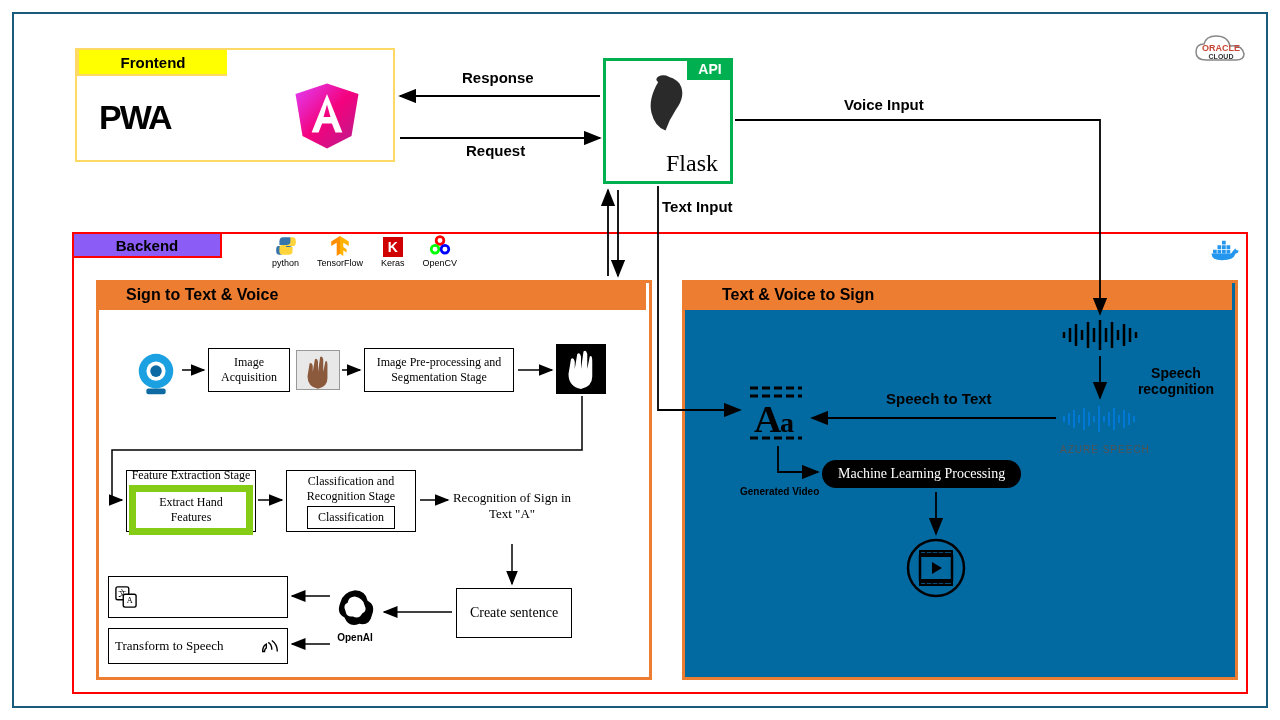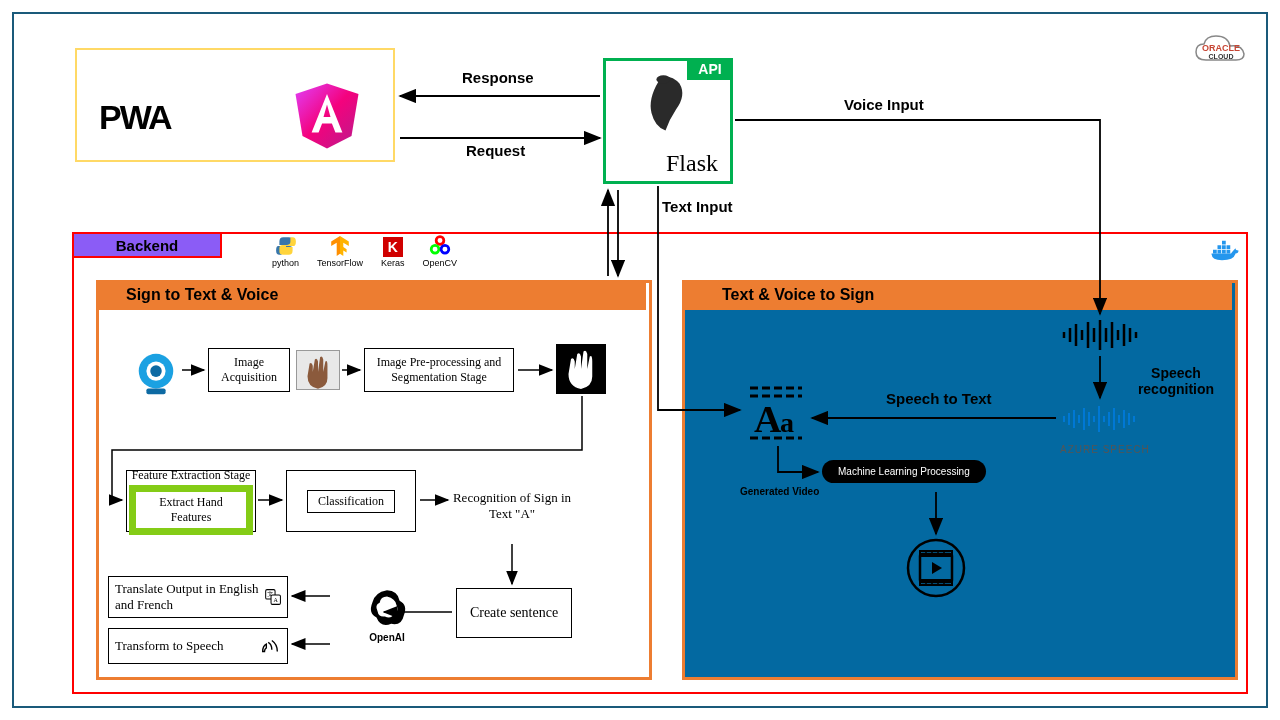--- a/index.html
+++ b/index.html
@@ -151,22 +151,23 @@
     display: flex; align-items: center; justify-content: center;
     text-align: center;
     padding: 3px;
   }
 
   .ml-pill {
     position: absolute;
     background: #000;
     color: #fff;
     border-radius: 20px;
-    font-size: 10px;
+    font-size: 14px;
     padding: 6px 16px;
+    font-family: Liberation Serif, serif;
   }
 
   .arrow-label {
     position: absolute;
     font-size: 15px;
     font-weight: bold;
   }
 
   svg.overlay {
     position: absolute;
@@ -182,20 +183,21 @@
 
 <div class="box" style="left:1186px; top:30px; width:70px; text-align:center;">
   <svg width="70" height="44" viewBox="0 0 70 44">
     <path d="M20 30 Q10 30 10 22 Q10 14 18 14 Q20 6 30 6 Q42 6 44 16 Q56 14 58 24 Q58 30 50 30 Z" fill="none" stroke="#888" stroke-width="1.5"></path>
   </svg>
   <div style="position:absolute; top:13px; left:0; width:100%; font-size:9px; font-weight:bold; color:#c74634;">ORACLE</div>
   <div style="position:absolute; top:23px; left:0; width:100%; font-size:7px; font-weight:bold; color:#333;">CLOUD</div>
 </div>
 
 <div class="frontend box">
+  <div class="frontend-title">Frontend</div>
   <div class="pwa-text">PWA</div>
   <div class="angular-logo">
     <svg viewBox="0 0 100 100">
       <defs>
         <linearGradient id="ag" x1="0" y1="0" x2="1" y2="1">
           <stop offset="0%" stop-color="#e040fb"></stop>
           <stop offset="50%" stop-color="#f4027d"></stop>
           <stop offset="100%" stop-color="#b71c8d"></stop>
         </linearGradient>
       </defs>
@@ -289,36 +291,36 @@
       <path d="M20 36 Q10 34 10 24 L12 12 Q14 10 15 14 L15 20 L17 8 Q19 6 20 10 L20 20 L22 6 Q24 4 25 8 L25 20 L27 10 Q29 8 29 14 L29 26 Q29 34 20 36 Z" fill="#fff"></path>
     </svg>
 </div>
 
 <div class="box small-box" style="left:126px; top:470px; width:130px; height:62px; flex-direction:column; gap:2px; padding:2px;">
   <div style="font-size:12px;">Feature Extraction Stage</div>
   <div style="border:7px solid #84cc16; padding:3px 6px; font-size:12px;">Extract Hand Features</div>
 </div>
 
 <div class="box small-box" style="left:286px; top:470px; width:130px; height:62px; flex-direction:column; gap:2px; padding:2px;">
+  <div style="font-size:12px;">Classification and Recognition Stage</div>
   <div style="border:1px solid #000; padding:3px 10px; font-size:12px;">Classification</div>
 </div>
 
 <div class="box" style="left:452px; top:490px; width:120px; font-size:13px; font-family:Georgia,serif; text-align:center;">Recognition of Sign in Text "A"</div>
 
 <div class="small-box box" style="left:456px; top:588px; width:116px; height:50px; font-size:14px;">Create sentence</div>
 
-<div class="box" style="left:334px; top:586px; text-align:center;margin-left:32px;">
+<div class="box" style="left:334px; top:586px; text-align:center;">
   <svg width="42" height="42" viewBox="0 0 40 40">
       <path d="M20 4 Q30 4 32 14 Q40 18 36 28 Q34 38 24 36 Q14 40 10 30 Q2 26 6 16 Q8 6 20 4 Z M20 10 Q14 10 13 16 Q8 18 11 24 Q12 30 18 29 Q24 32 27 26 Q32 24 29 18 Q28 12 20 10 Z" fill="#000"></path>
     </svg>
   <div style="font-size:10px; font-weight:bold;">OpenAI</div>
 </div>
 
 <div class="small-box box" style="left:108px; top:576px; width:180px; height:42px; font-size:13px; justify-content:space-between; padding:0 6px;">
-  <span style="text-align:left;">Translate Output in English and French</span>
   <svg width="22" height="22" viewBox="0 0 24 24">
       <rect x="1" y="1" width="14" height="14" rx="2" fill="none" stroke="#000" stroke-width="1.5"></rect>
       <text x="8" y="11" font-size="9" text-anchor="middle">文</text>
       <rect x="9" y="9" width="14" height="14" rx="2" fill="#fff" stroke="#000" stroke-width="1.5"></rect>
       <text x="16" y="19" font-size="9" text-anchor="middle">A</text>
     </svg>
 </div>
 
 <div class="small-box box" style="left:108px; top:628px; width:180px; height:36px; font-size:13px; justify-content:space-between; padding:0 6px;">
   <span>Transform to Speech</span>

